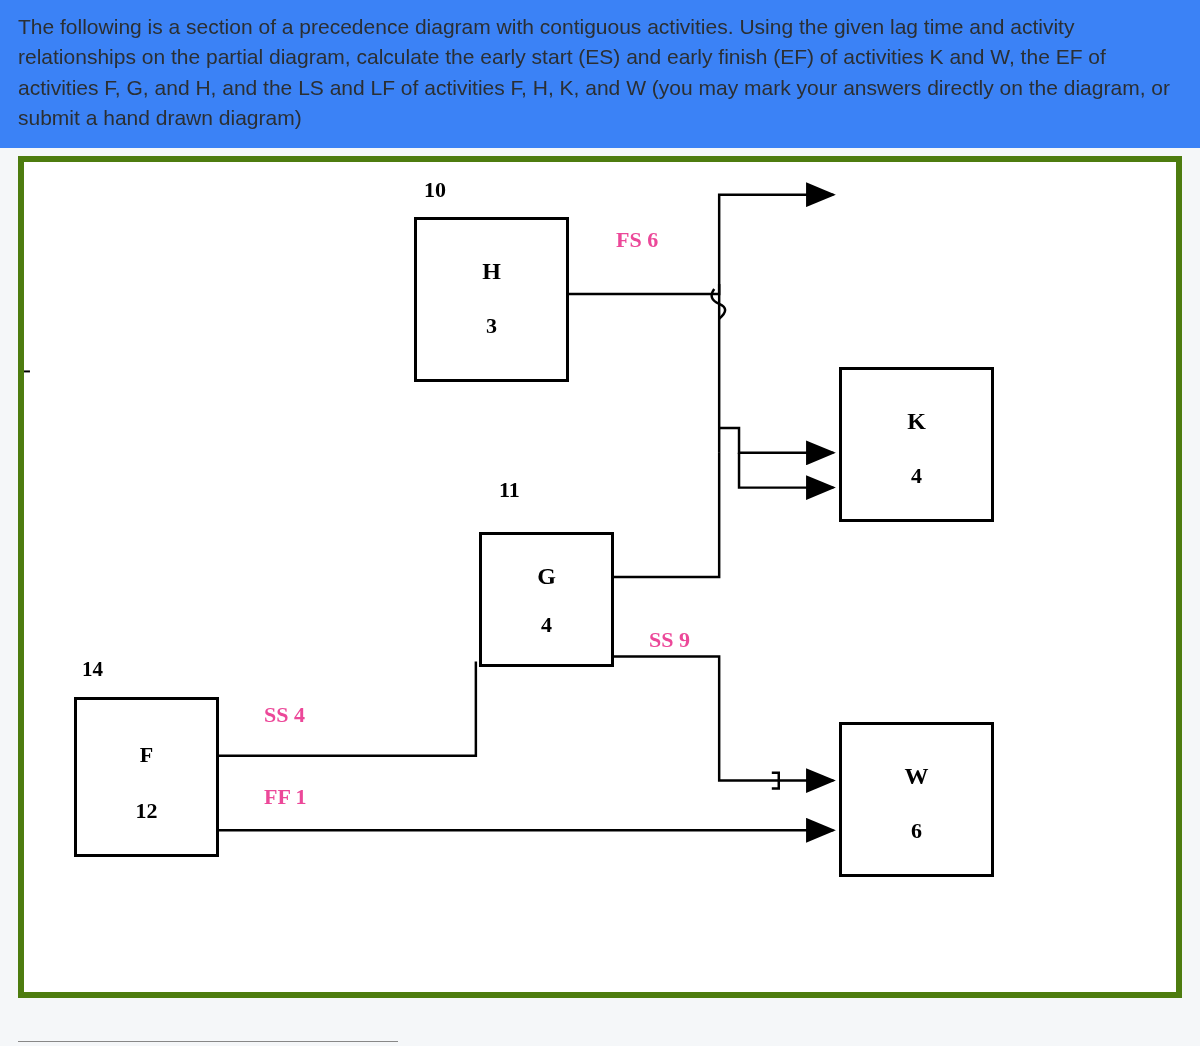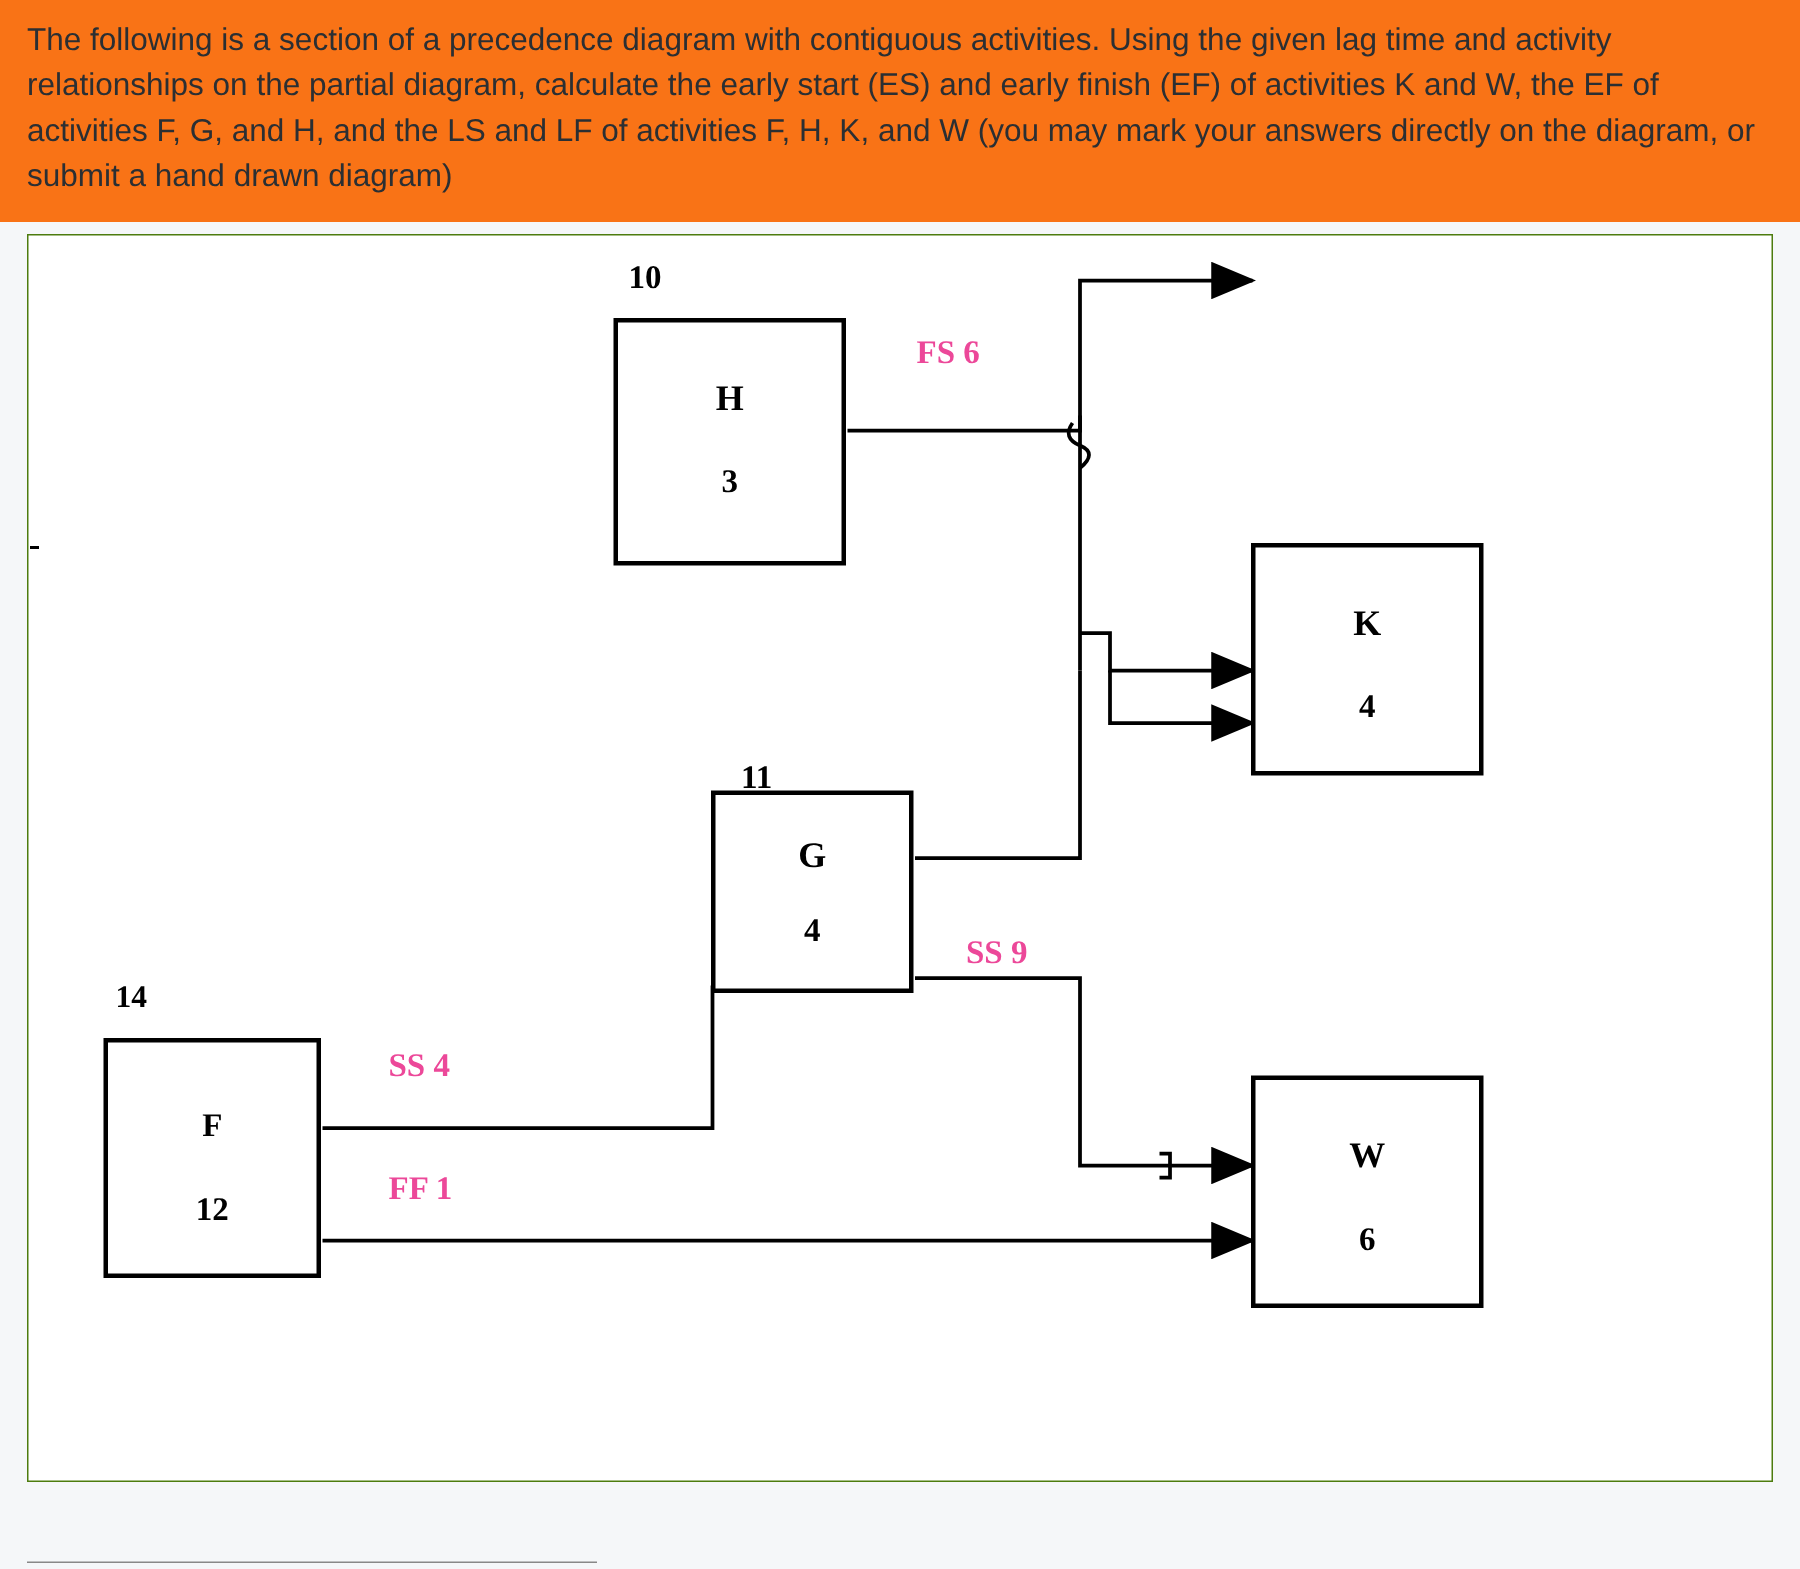--- a/index.html
+++ b/index.html
@@ -9,28 +9,28 @@
     background: #f5f7f9;
     width: 1200px;
     height: 1046px;
     box-sizing: border-box;
   }
   .question-text {
     padding: 12px 18px 14px 18px;
     font-size: 21px;
     line-height: 1.45;
     color: #2b2f33;
-    background: #f97316;
+    background: #3b82f6;
   }
   .diagram-container {
     margin: 8px 18px 0 18px;
     background: #ffffff;
     position: relative;
     height: 830px;
-    border: 1px solid #4d7c0f;
+    border: 6px solid #4d7c0f;
   }
   .diagram-svg {
     position: absolute;
     top: 0;
     left: 0;
     width: 100%;
     height: 100%;
   }
   .activity-box {
     position: absolute;
@@ -104,21 +104,21 @@
 
     <path d="M 0 208 L 6 208" stroke="#000" stroke-width="2" fill="none"></path>
   </svg>
 
   <div class="es-label" style="left:400px; top:15px; font-size:22px;">10</div>
   <div class="activity-box" style="left:390px; top:55px; width:155px; height:165px;">
     <div class="inside-name" style="margin-top:38px; font-size:24px;">H</div>
     <div class="inside-dur" style="margin-top:28px; font-size:22px;">3</div>
   </div>
 
-  <div class="es-label" style="left:475px; top:348px; font-size:22px;">11</div>
+  <div class="es-label" style="left:475px; top:315px; font-size:22px;">11</div>
   <div class="activity-box" style="left:455px; top:370px; width:135px; height:135px;">
     <div class="inside-name" style="margin-top:28px; font-size:24px;">G</div>
     <div class="inside-dur" style="margin-top:22px; font-size:22px;">4</div>
   </div>
 
   <div class="es-label" style="left:58px; top:495px; font-size:21px;">14</div>
   <div class="activity-box" style="left:50px; top:535px; width:145px; height:160px;">
     <div class="inside-name" style="margin-top:42px; font-size:22px;">F</div>
     <div class="inside-dur" style="margin-top:30px; font-size:22px;">12</div>
   </div>

